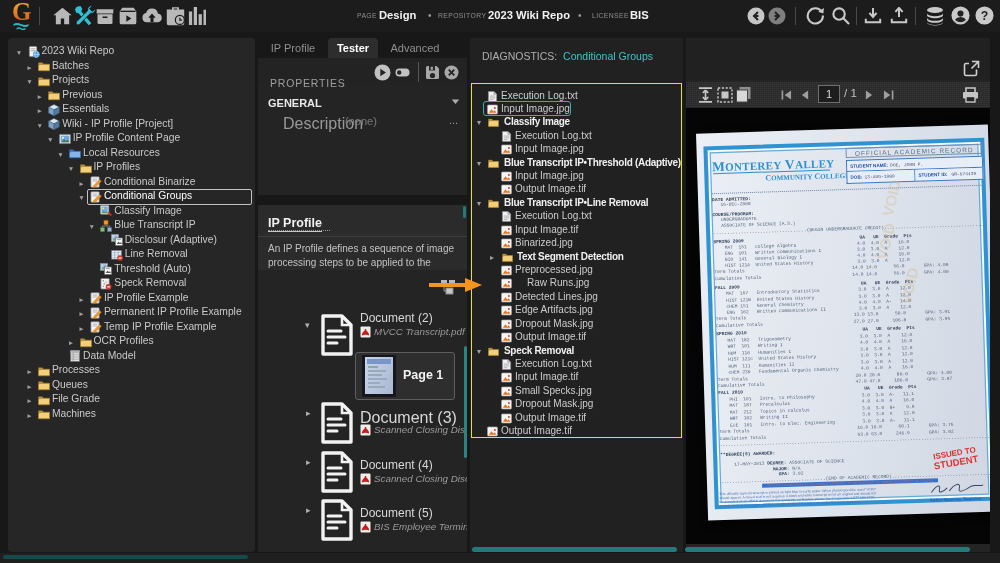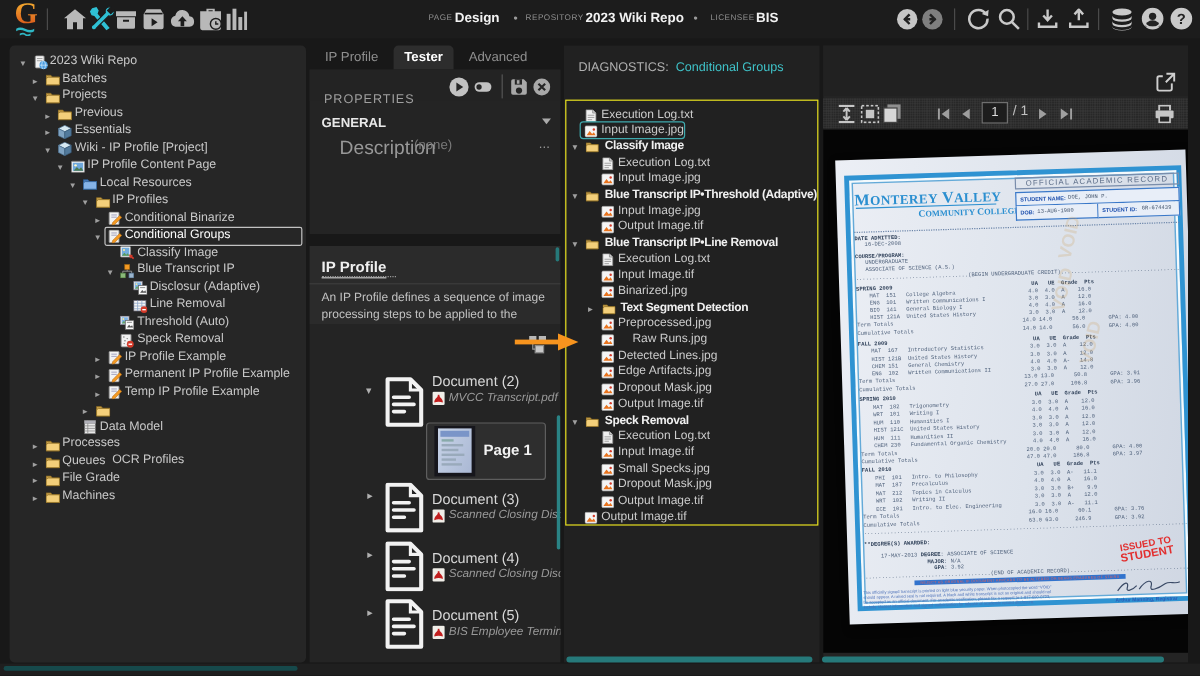--- a/index.html
+++ b/index.html
@@ -423,21 +423,21 @@
         <svg class="ticon" style="left:81.9px;">
           <use href="#i-ipp"></use>
         </svg>
         <span class="lbl" style="left:95.9px;">Temp IP Profile Example</span>
       </div>
     <div class="trow" style="left:0;top:297.0px;">
         <span class="arr" style="left:61.0px;">▸</span>
         <svg class="ticon" style="left:71.5px;">
           <use href="#i-folder"></use>
         </svg>
-        <span class="lbl" style="left:85.5px;margin-top:43px;">OCR Profiles</span>
+        <span class="lbl" style="left:85.5px;">OCR Profiles</span>
       </div>
     <div class="trow" style="left:0;top:311.5px;">
         <svg class="ticon" style="left:61.1px;">
           <use href="#i-datamodel"></use>
         </svg>
         <span class="lbl" style="left:75.1px;">Data Model</span>
       </div>
     <div class="trow" style="left:0;top:326.0px;">
         <span class="arr" style="left:19.4px;">▸</span>
         <svg class="ticon" style="left:29.9px;">
@@ -539,21 +539,21 @@
             <div style="position:absolute;left:3px;top:29px;width:17px;height:1.5px;background:#9ab;"></div>
           </div>
         </div>
       <div class="abs" style="left:145px;top:98px;font-size:12.5px;font-weight:bold;color:#f2f2f2;">Page 1</div>
       <div class="abs" style="left:48px;top:138px;font-size:9px;color:#b0b0b0;">▸</div>
       <svg class="abs" style="left:62px;top:132px;" width="34" height="42" viewBox="0 0 34 42">
           <path d="M3 2 h19 l9 9 v29 h-28 Z" fill="none" stroke="#f2f2f2" stroke-width="3.4" stroke-linejoin="round"></path>
           <path d="M22 2 v9 h9" fill="none" stroke="#f2f2f2" stroke-width="2.6"></path>
           <path d="M8 17 h13 M8 23 h17 M8 29 h9" stroke="#f2f2f2" stroke-width="3" stroke-linecap="round"></path>
         </svg>
-      <div class="abs" style="left:102px;top:139px;font-size:12px;color:#d8d8d8;">Document (3)</div>
+      <div class="abs" style="left:102px;top:139px;font-size:16px;color:#d8d8d8;">Document (3)</div>
       <svg class="abs" style="left:102px;top:154px;" width="11" height="12" viewBox="0 0 11 12">
           <rect x="0.5" y="0.5" width="10" height="11" rx="1" fill="#f0eee8"></rect>
           <path d="M2 9.5 C1.5 7 4 5.5 5.5 3.5 C7 5.5 9.5 7 9 9.5 C7 8.5 4 8.5 2 9.5 Z" fill="#c21f1f"></path>
           <rect x="4.8" y="3" width="1.4" height="4" fill="#c21f1f"></rect>
         </svg>
       <div class="abs" style="left:116px;top:154px;font-size:9.8px;font-style:italic;color:#9a9a9a;">Scanned Closing Disclosur</div>
       <div class="abs" style="left:48px;top:187px;font-size:9px;color:#b0b0b0;">▸</div>
       <svg class="abs" style="left:62px;top:181px;" width="34" height="42" viewBox="0 0 34 42">
           <path d="M3 2 h19 l9 9 v29 h-28 Z" fill="none" stroke="#f2f2f2" stroke-width="3.4" stroke-linejoin="round"></path>
           <path d="M22 2 v9 h9" fill="none" stroke="#f2f2f2" stroke-width="2.6"></path>

